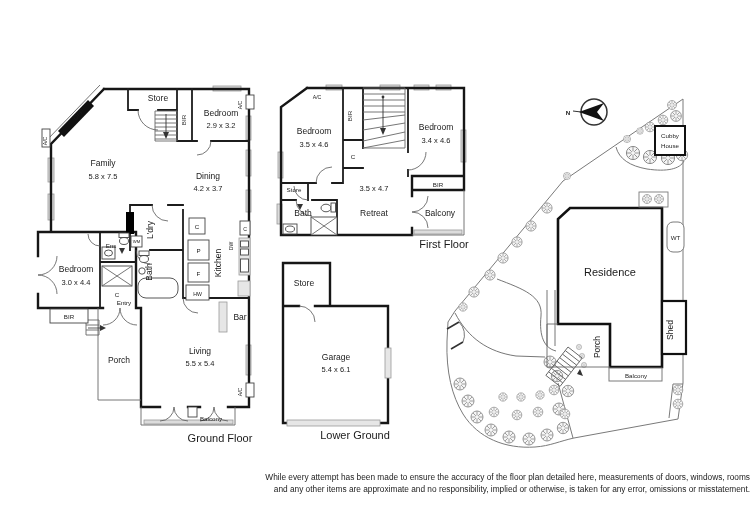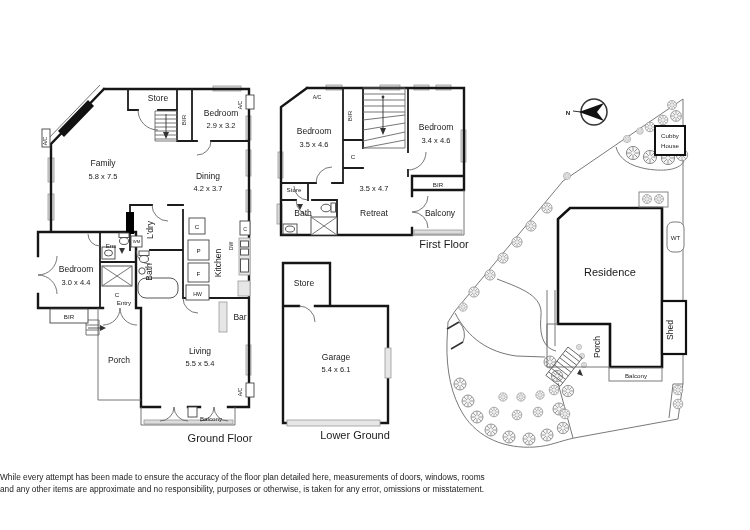--- a/index.html
+++ b/index.html
@@ -14,21 +14,21 @@
   .xxs{font-size:4.2px;text-anchor:middle;}
   .ttl{font-size:11px;text-anchor:middle;}
   .wall{stroke:#161616;stroke-width:2.4;fill:none;stroke-linecap:square;}
   .wall2{stroke:#1c1c1c;stroke-width:1.8;fill:none;stroke-linecap:square;}
   .thin{stroke:#666;stroke-width:0.9;fill:none;}
   .door{stroke:#555;stroke-width:0.8;fill:none;}
   .win{fill:#dcdcdc;stroke:#9a9a9a;stroke-width:0.8;}
   .fix{stroke:#444;stroke-width:0.9;fill:#fff;}
   .grayfix{fill:#e6e6e6;stroke:#999;stroke-width:0.8;}
   .site{stroke:#7a7a7a;stroke-width:1;fill:none;}
-  .disclaimer{position:absolute;left:0;top:471px;width:750px;text-align:left;
+  .disclaimer{position:absolute;left:0;top:471px;width:750px;text-align:right;
               font-size:8.3px;line-height:12.4px;color:#1c1c1c;}
 </style>
 </head>
 <body>
 
 <div class="canvas">
 <svg width="750" height="530" viewBox="0 0 750 530">
 
   <g>
 
@@ -763,15 +763,15 @@
       <circle cx="594" cy="112" r="13" fill="#fff" stroke="#333" stroke-width="1.5"></circle>
       <line x1="573" y1="111" x2="581" y2="112" stroke="#333" stroke-width="1"></line>
       <polygon points="579,112 604,103 597,112 604,121" fill="#111"></polygon>
       <text class="sm" x="568" y="115" style="font-weight:bold">N</text>
     </g>
   </g>
 </svg>
 
 <div class="disclaimer">
   <div>While every attempt has been made to ensure the accuracy of the floor plan detailed here, measurements of doors, windows, rooms</div>
-  <div>and any other items are approximate and no responsibility, purposes or otherwise, is taken for any error, omissions or misstatement.</div>
+  <div>and any other items are approximate and no responsibility, implied or otherwise, is taken for any error, omissions or misstatement.</div>
 </div>
 </div>
 
 </body></html>

